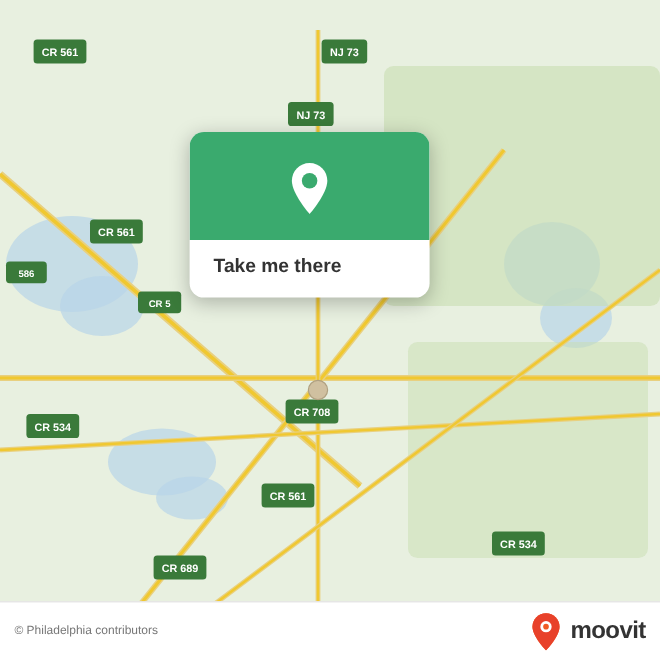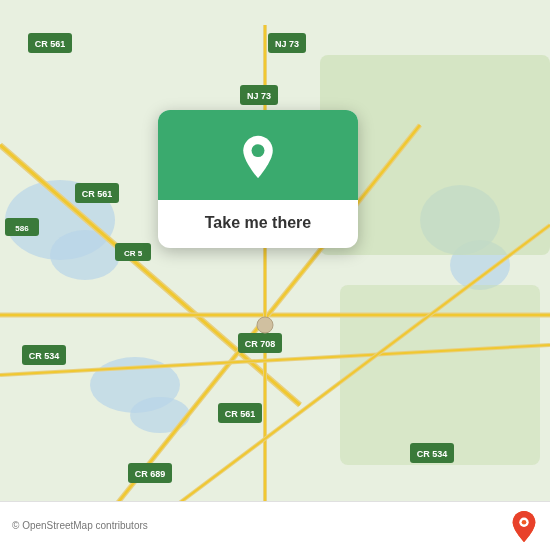--- a/index.html
+++ b/index.html
@@ -31,21 +31,21 @@
       position: absolute;
       top: 110px;
       left: 158px;
       width: 200px;
       background: white;
       border-radius: 12px;
       box-shadow: 0 4px 16px rgba(0,0,0,0.25);
       overflow: hidden;
       display: flex;
       flex-direction: column;
-      align-items: center;
+      align-items: flex-start;
     }
 
     #card-top {
       background: #3aaa6e;
       width: 100%;
       padding: 24px 0 18px 0;
       display: flex;
       justify-content: center;
       align-items: center;
     }
@@ -193,24 +193,25 @@
 
         <path d="M24 2C15.163 2 8 9.163 8 18c0 12 16 30 16 30s16-18 16-30C40 9.163 32.837 2 24 2z" fill="white"></path>
         <circle cx="24" cy="18" r="7" fill="#3aaa6e"></circle>
       </svg>
     </div>
     <div id="card-label">Take me there</div>
   </div>
 
   <div id="bottom-bar">
     <div id="bottom-left">
-      <span id="copyright-text">© OpenStreetMap contributors</span>
+      <span id="copyright-text">© Philadelphia contributors</span>
     </div>
     <div id="moovit-logo">
       <svg id="moovit-pin" viewBox="0 0 28 34" xmlns="http://www.w3.org/2000/svg" width="28" height="34">
         <path d="M14 1C7.373 1 2 6.373 2 13c0 8.5 12 21 12 21s12-12.5 12-21C26 6.373 20.627 1 14 1z" fill="#f05a24"></path>
         <path d="M14 1C7.373 1 2 6.373 2 13c0 8.5 12 21 12 21s12-12.5 12-21C26 6.373 20.627 1 14 1z" fill="#e8412a"></path>
         <circle cx="14" cy="13" r="5" fill="white"></circle>
         <circle cx="14" cy="13" r="2.5" fill="#f05a24"></circle>
       </svg>
+      <span id="moovit-wordmark">moovit</span>
     </div>
   </div>
 </div>
 
 </body></html>

